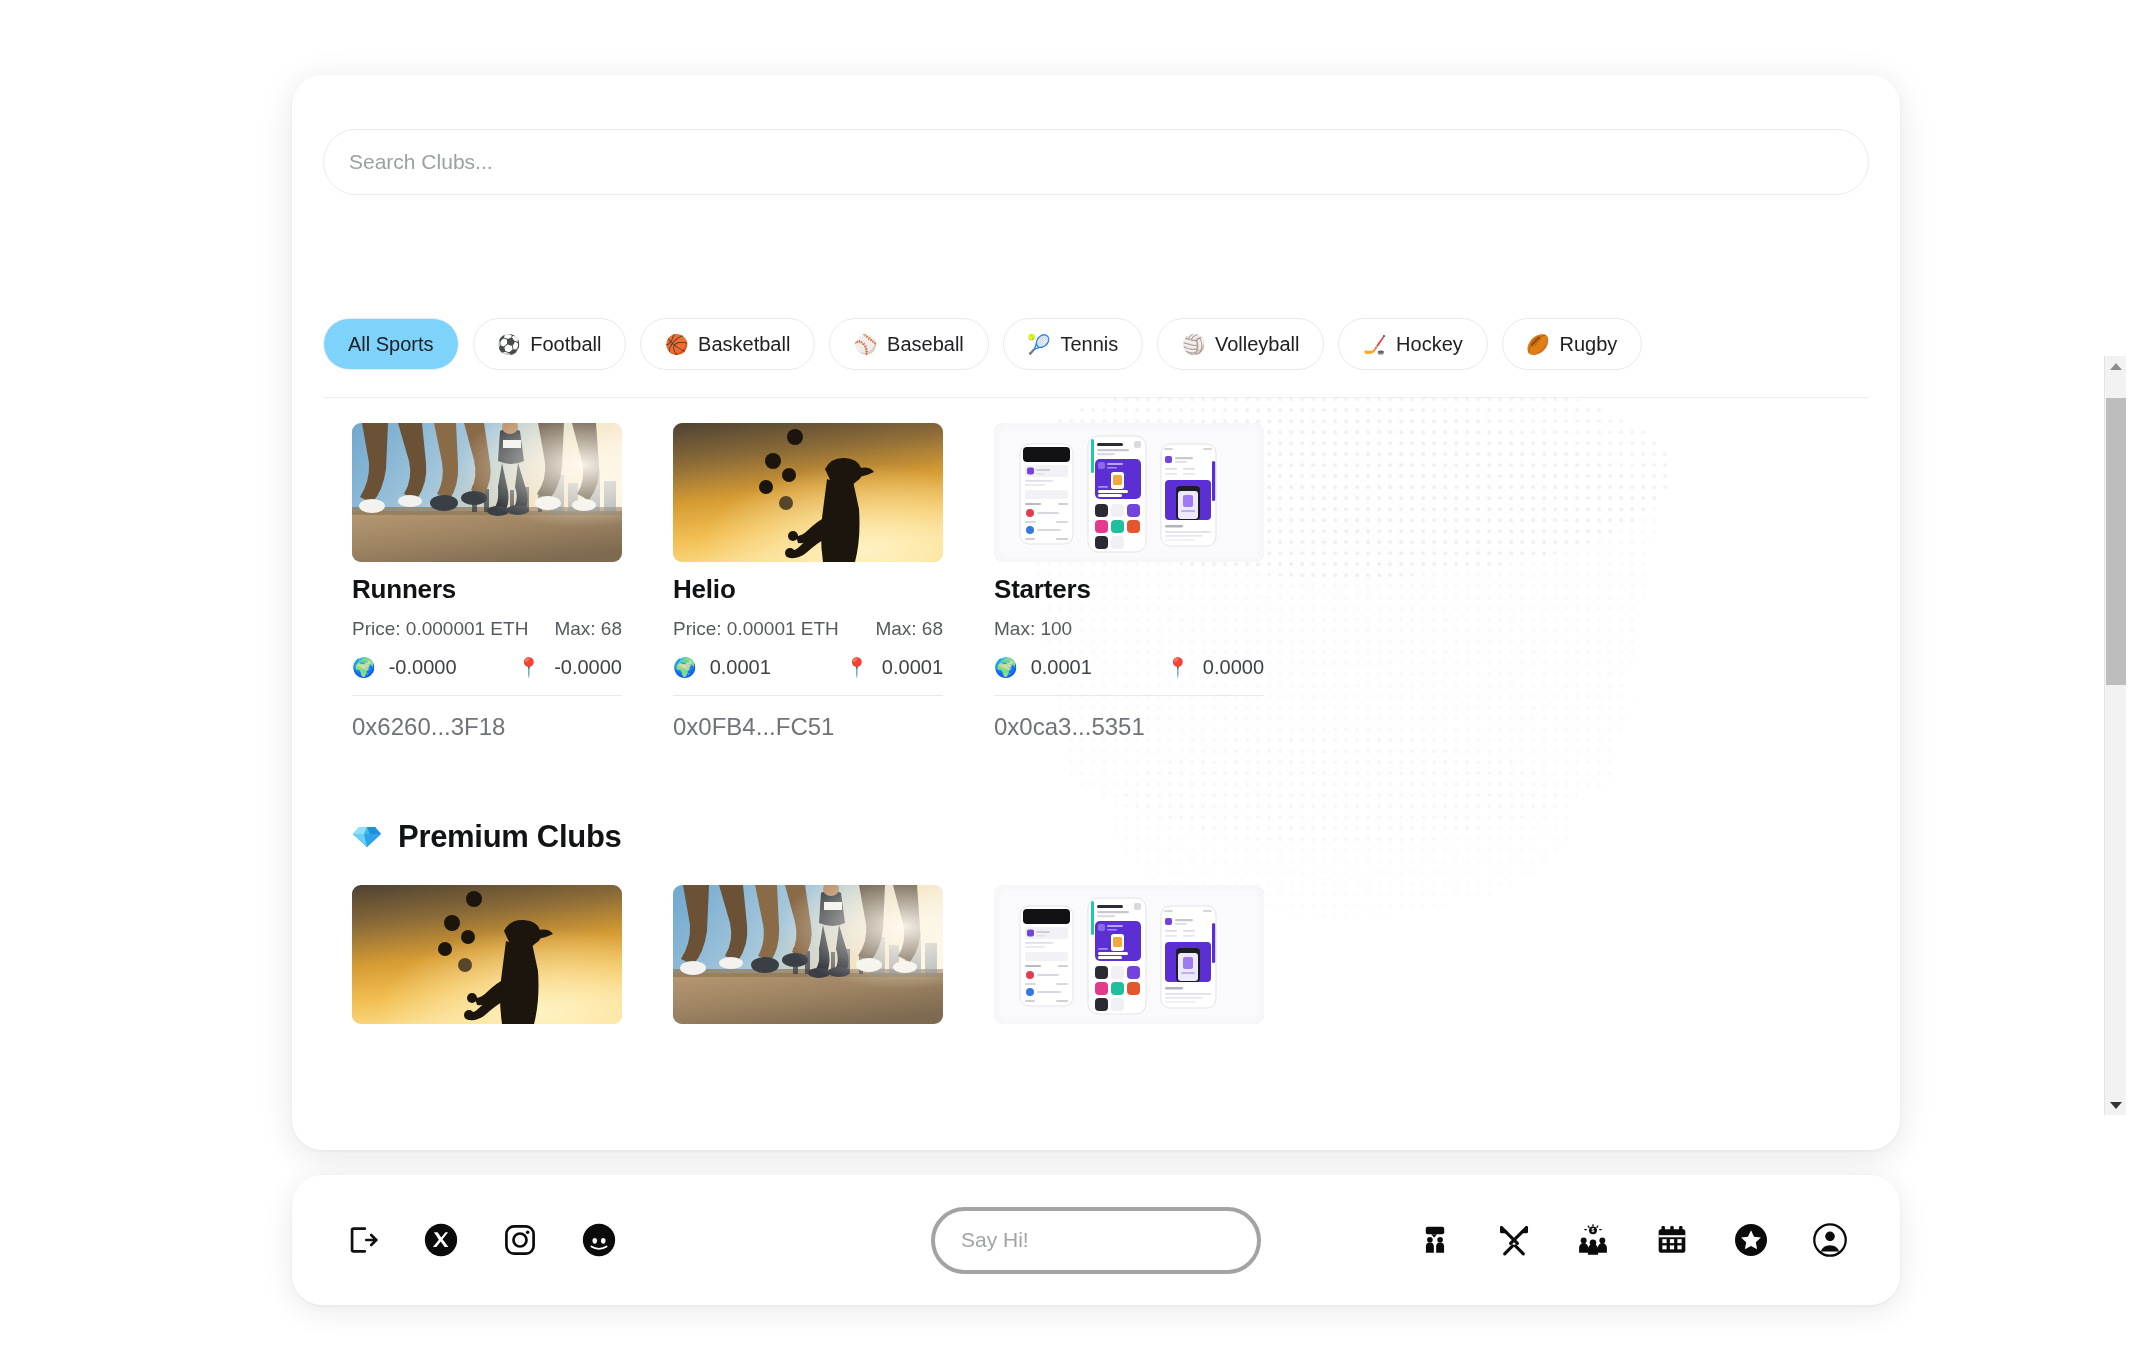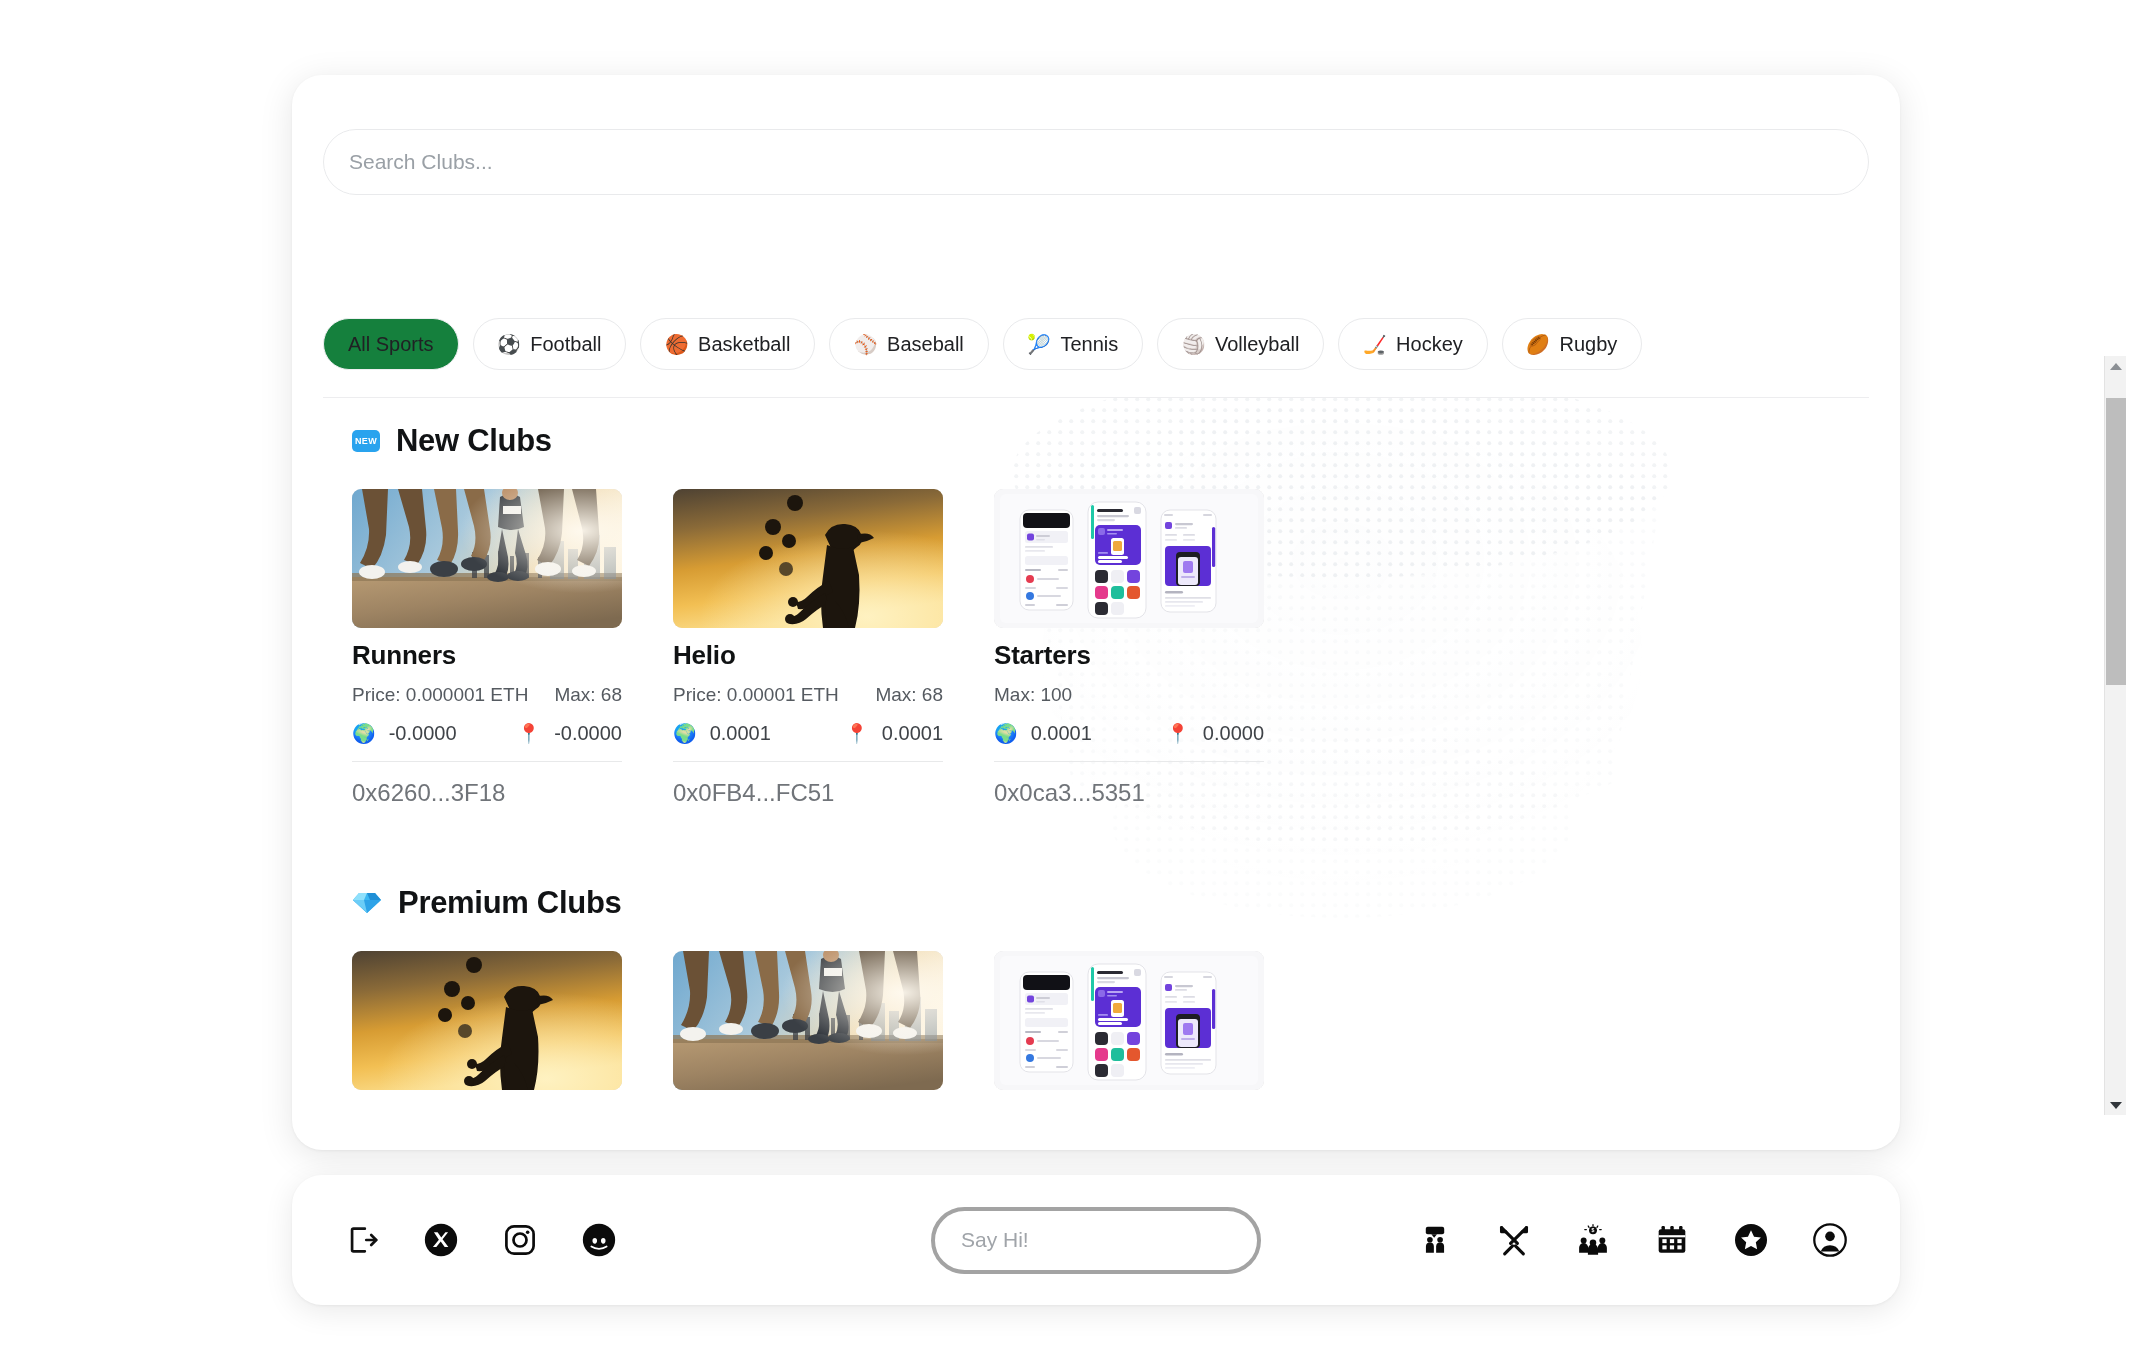--- a/index.html
+++ b/index.html
@@ -73,21 +73,21 @@
     border-radius: 26px;
     border: 1px solid #e9eaec;
     background: #ffffff;
     font-size: 20px;
     color: #202124;
     white-space: nowrap;
     cursor: pointer;
     font-family: "Liberation Sans", sans-serif;
   }
   .chip.active {
-    background: #15803d;
+    background: #7dd3fc;
     border-color: #eeeff1;
   }
   .chip-emoji { font-size: 19px; line-height: 1; }
 
   .divider-line {
     position: absolute;
     left: 31px;
     top: 322px;
     width: 1546px;
     height: 1px;
@@ -376,24 +376,20 @@
             <circle cx="2.2" cy="2.2" r="2.0" fill="#ced4da"></circle>
           </pattern>
         </defs>
         <ellipse cx="350" cy="120" rx="330" ry="105" fill="url(#dots)" opacity="0.55"></ellipse>
         <path d="M30 140 Q350 -40 670 140 L620 430 Q350 560 80 430 Z" fill="url(#dots)" opacity="0.22"></path>
         <ellipse cx="350" cy="470" rx="230" ry="95" fill="url(#dots)" opacity="0.16"></ellipse>
         <ellipse cx="350" cy="300" rx="300" ry="230" fill="url(#dotfade)" opacity="0.10"></ellipse>
       </svg>
 
       <div class="content" id="clubs-content">
-          <div class="section-header">
-            <span class="badge-new" style="background: rgb(41, 163, 238);">NEW</span>
-            <span class="section-title">New Clubs</span>
-          </div>
           <div class="card-grid">
             <div class="club-card">
               <div class="card-thumb">
   <svg viewBox="0 0 270 139" preserveAspectRatio="xMidYMid slice">
     <defs>
       <linearGradient id="runSky" x1="0" y1="0" x2="1" y2="0.4">
         <stop offset="0%" stop-color="#6fa8cf"></stop>
                       <stop offset="45%" stop-color="#a9c9dc"></stop>
         <stop offset="78%" stop-color="#f0dcb5"></stop>
                       <stop offset="100%" stop-color="#fdf3dd"></stop>

